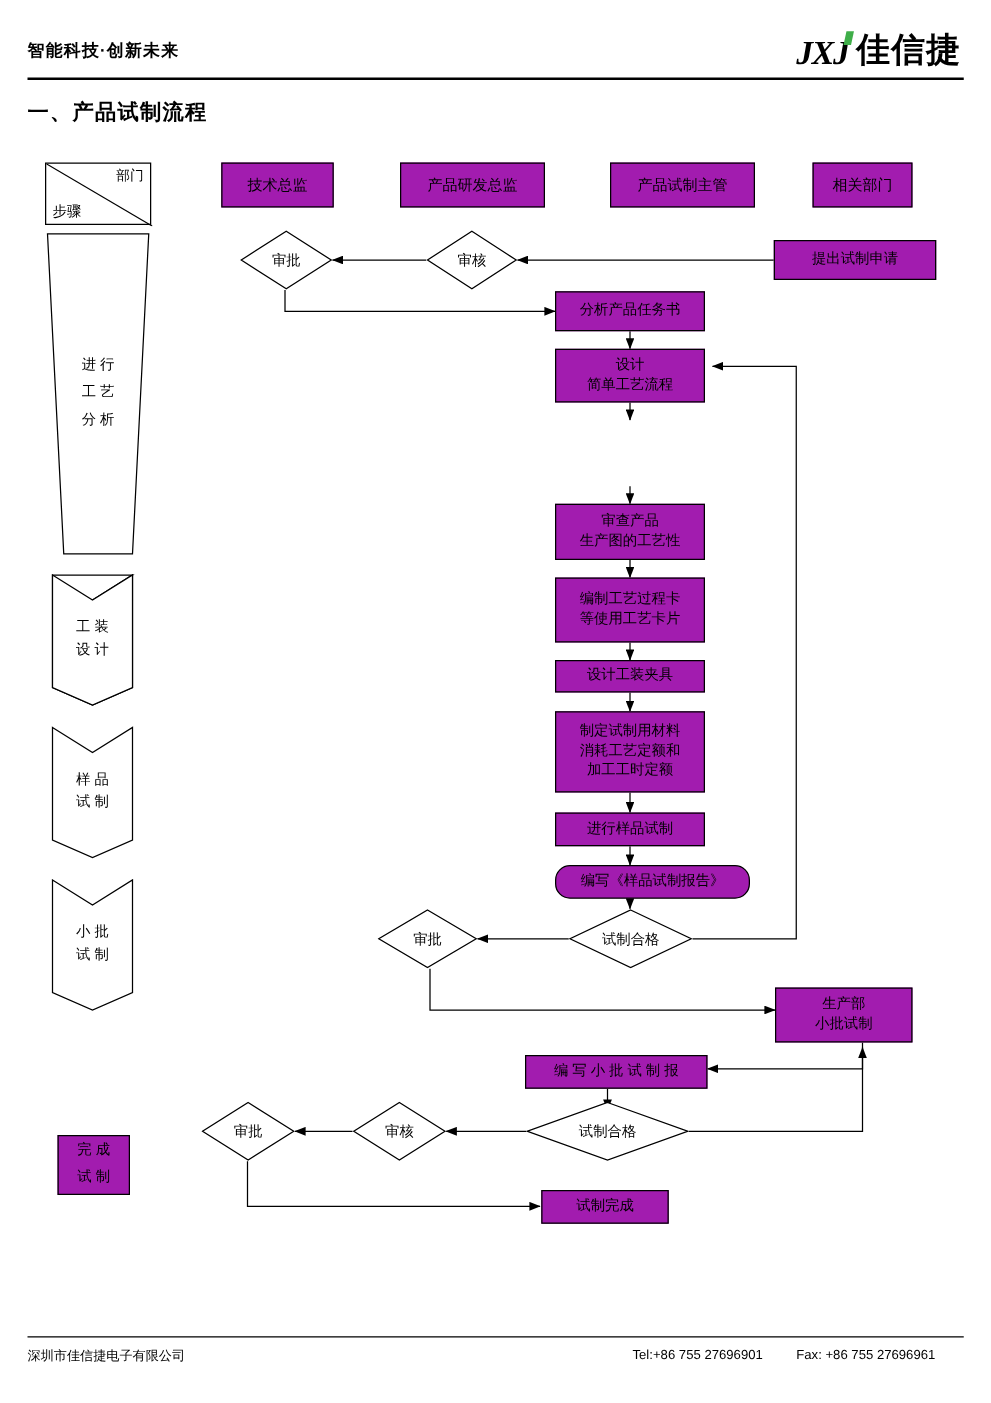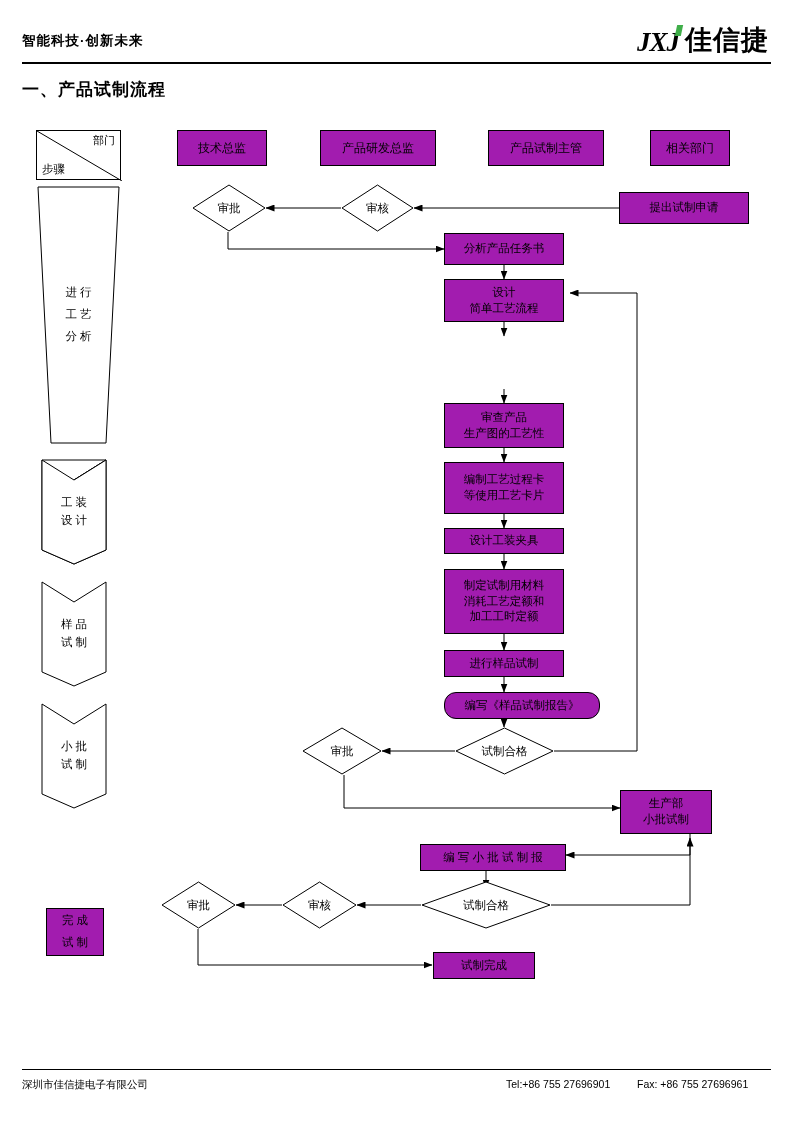--- a/index.html
+++ b/index.html
@@ -276,21 +276,21 @@
     <span class="dlabel">试制合格</span>
   </div>
 
   <div class="diamond" style="left:302px;top:617px;width:80px;height:48px;">
     <svg class="dshape" width="80" height="48" viewBox="0 0 80 48">
       <polygon points="40,1 79,24 40,47 1,24" fill="#fff" stroke="#000" stroke-width="1"></polygon>
     </svg>
     <span class="dlabel">审批</span>
   </div>
 
-  <div class="node" style="left:620px;top:680px;width:92px;height:44px;">生产部
+  <div class="node" style="left:620px;top:680px;width:110px;height:44px;">生产部
 小批试制</div>
 
   <div class="node" style="left:420px;top:734px;width:146px;height:27px;">编 写 小 批 试 制 报</div>
 
   <div class="diamond" style="left:421px;top:771px;width:130px;height:48px;">
     <svg class="dshape" width="130" height="48" viewBox="0 0 130 48">
       <polygon points="65,1 129,24 65,47 1,24" fill="#fff" stroke="#000" stroke-width="1"></polygon>
     </svg>
     <span class="dlabel">试制合格</span>
   </div>

